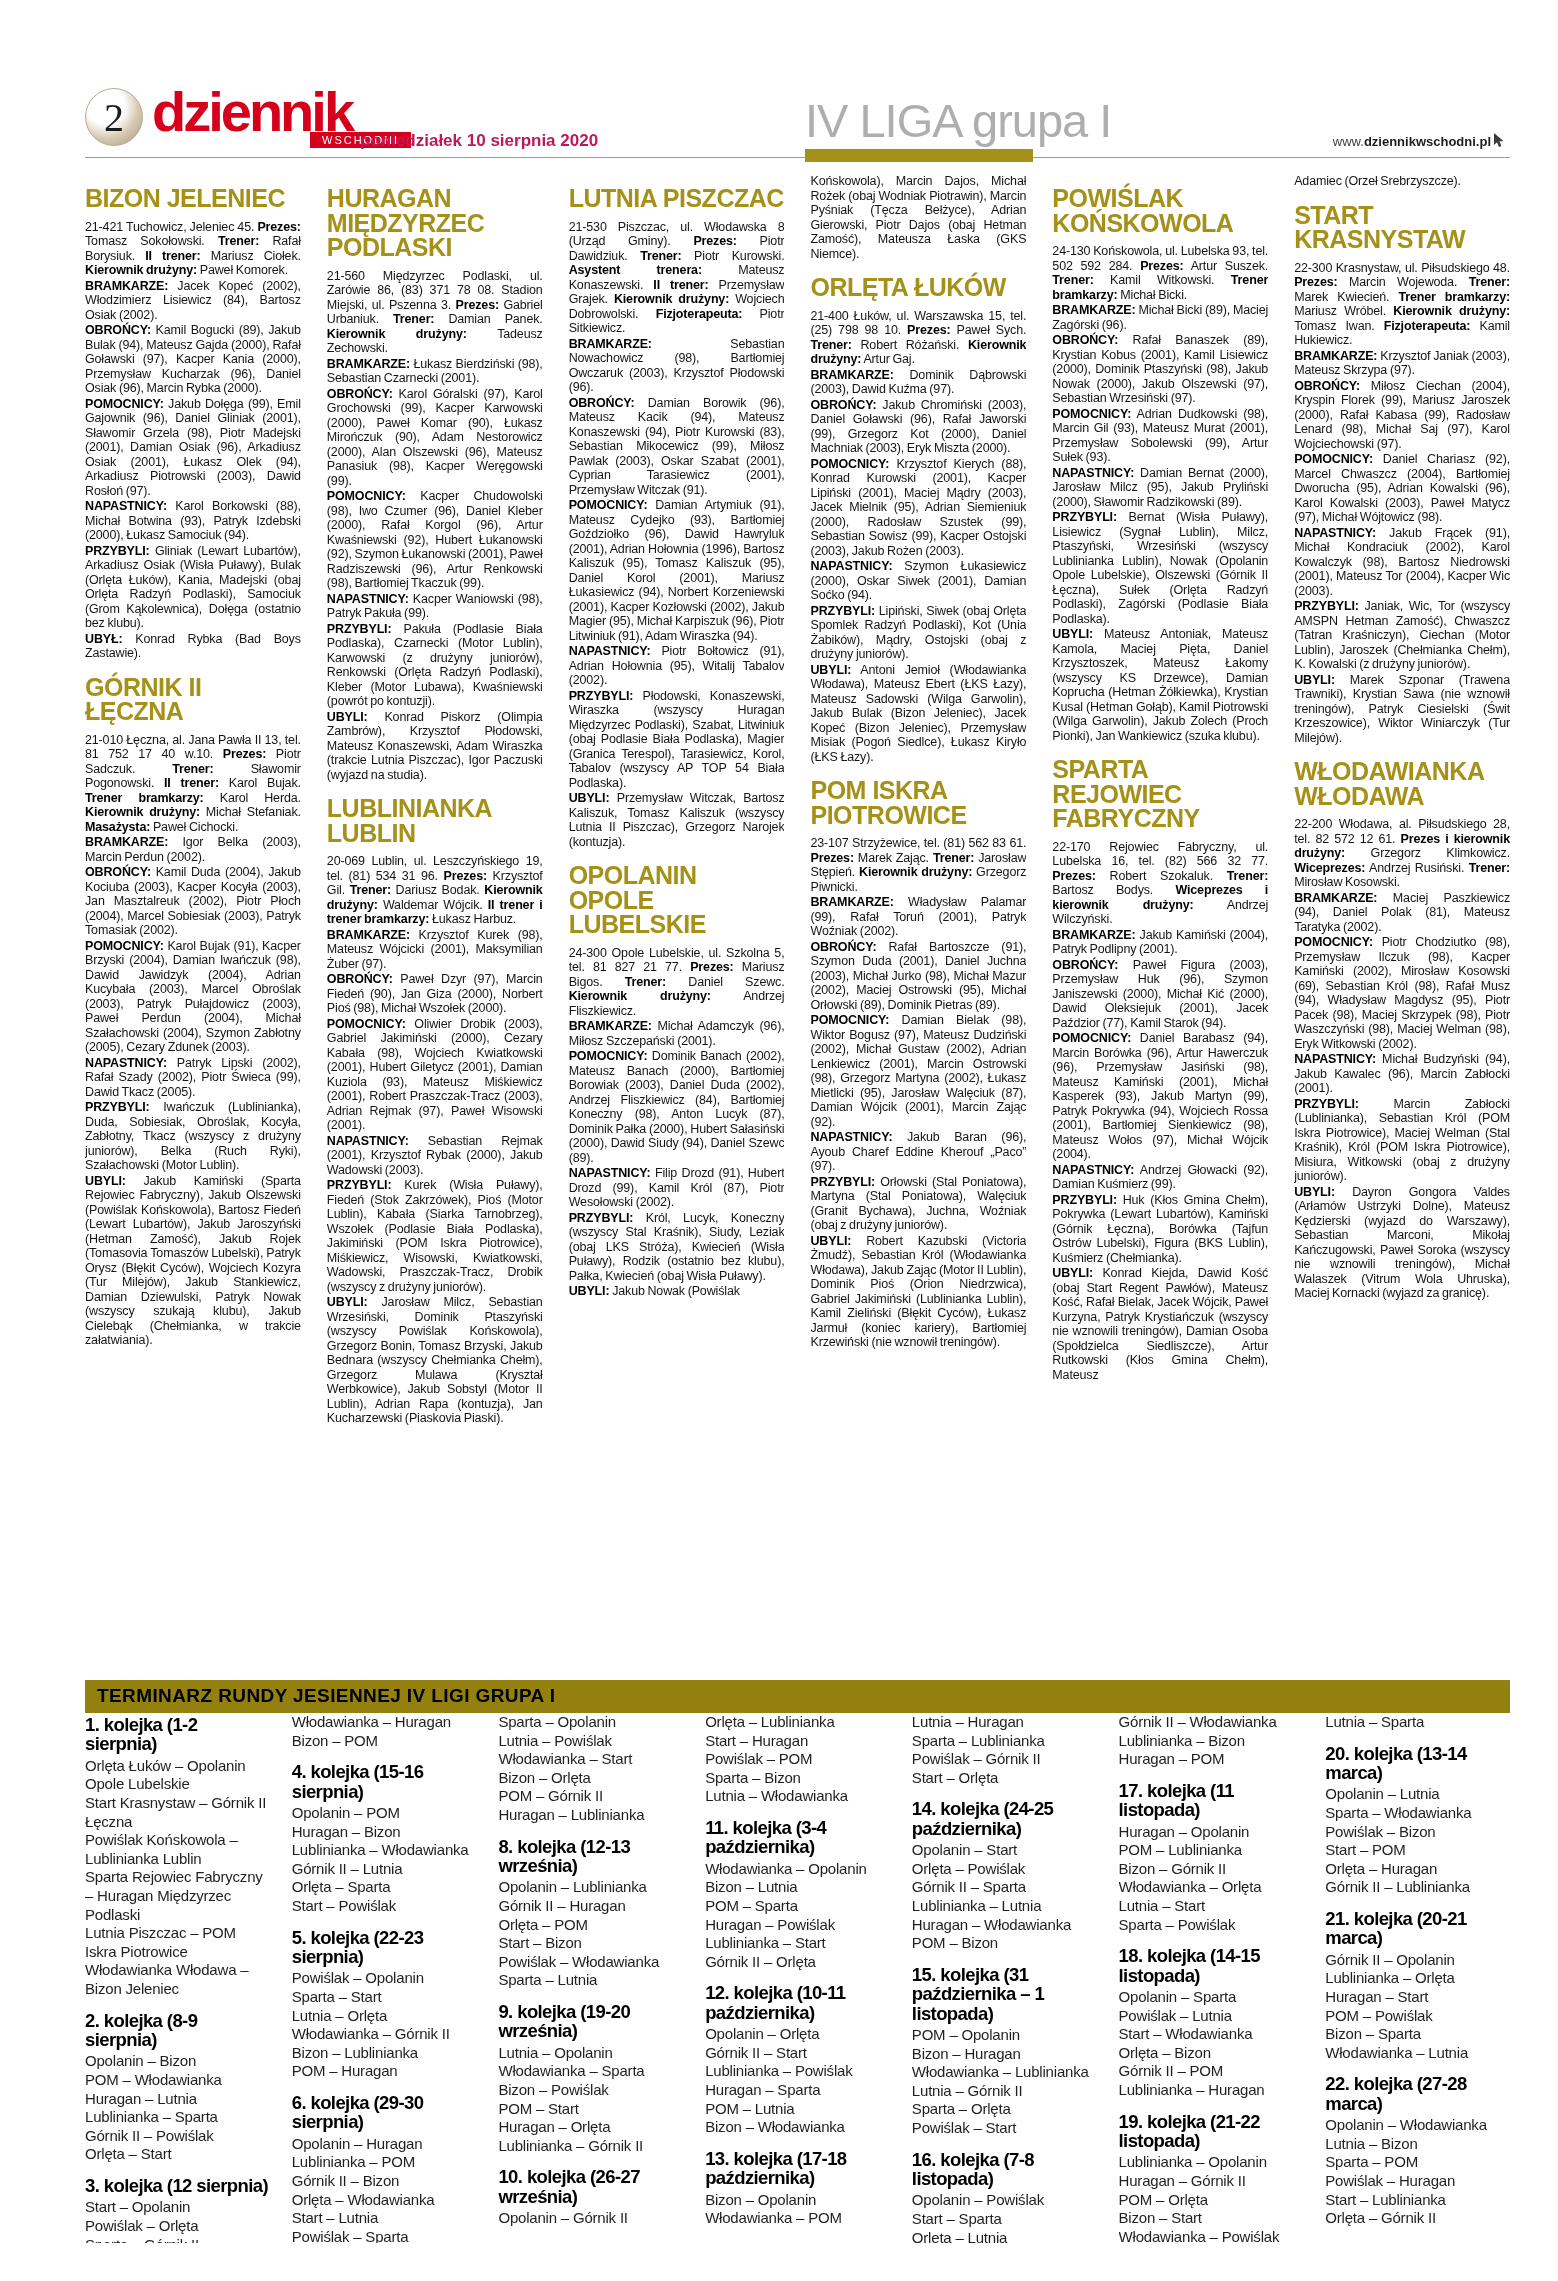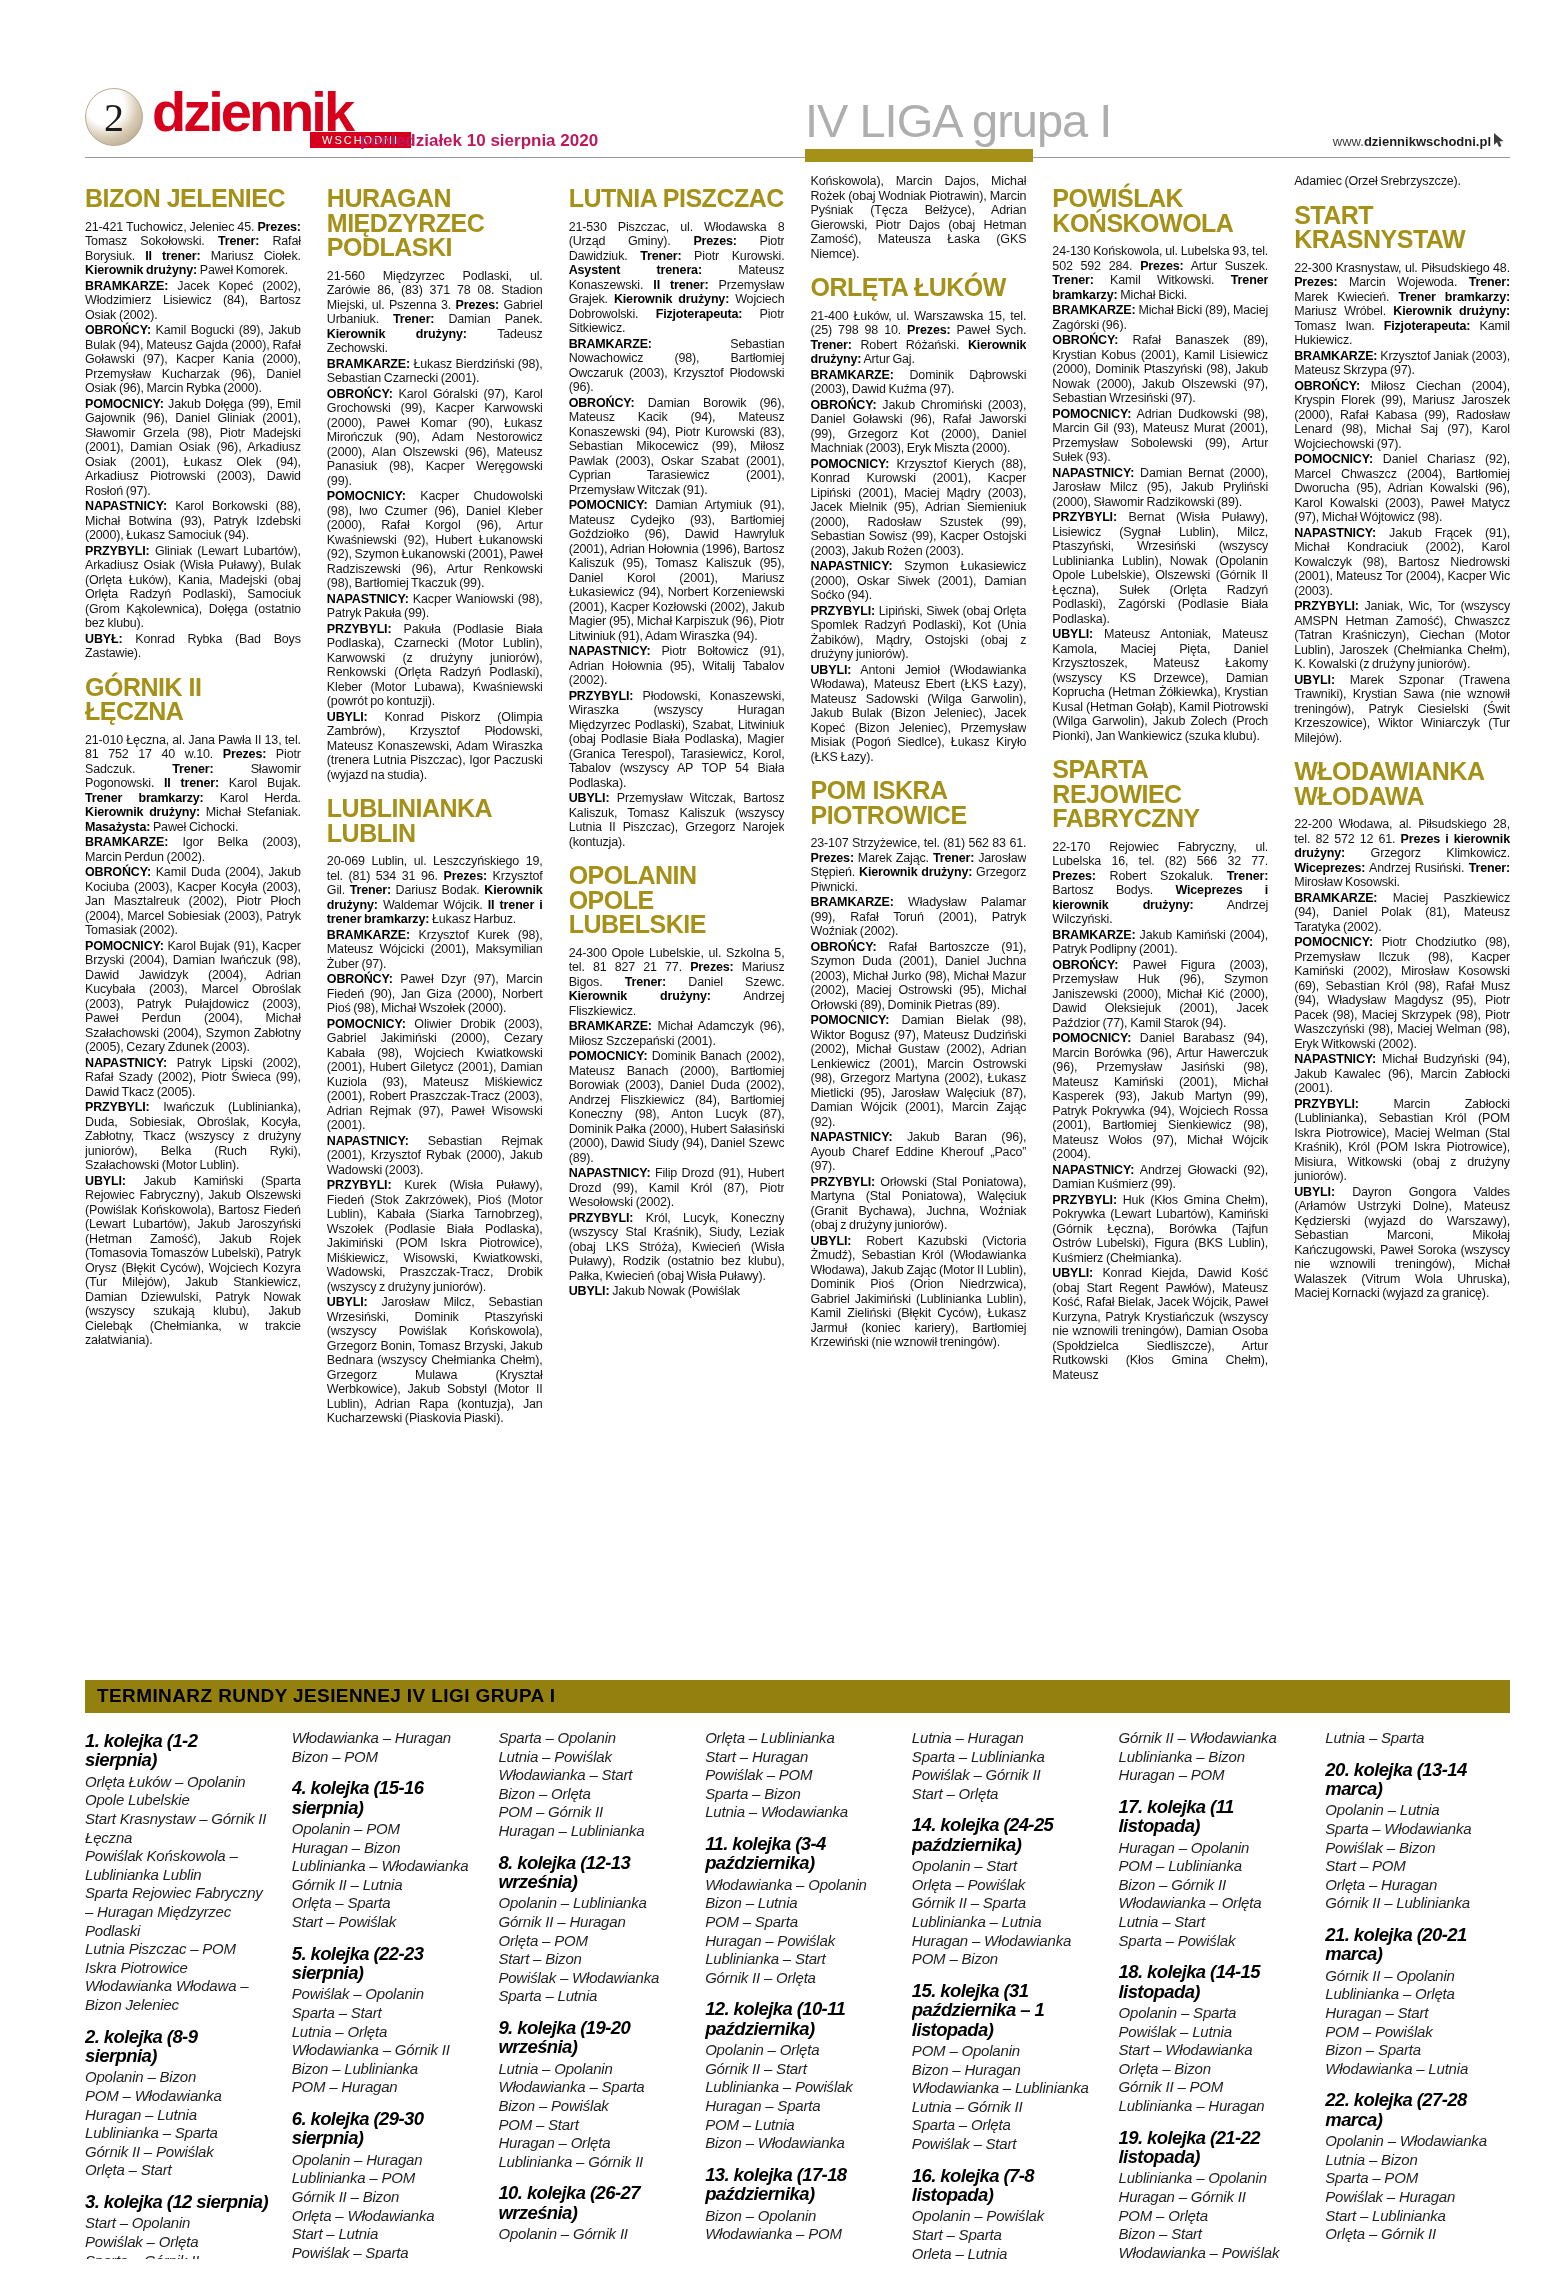--- a/index.html
+++ b/index.html
@@ -30,22 +30,22 @@
   .team{color:#a59018;font-size:25px;line-height:0.98;font-weight:bold;
       letter-spacing:-0.5px;margin:14px 0 9px 0;}
   .para{font-size:12.5px;line-height:1.16;text-align:justify;margin:0 0 1px 0;
       letter-spacing:-0.15px;word-spacing:-0.6px;color:#141414;}
   .para b{color:#000;}
   .col > .para:first-child{margin-top:2px;}
   
   .schedule{position:absolute;left:85px;right:48px;top:1680px;bottom:18px;}
   .sched-bar{background:#94800f;color:#000000;font-weight:bold;font-size:19px;
       letter-spacing:0.4px;padding:5px 12px 6px 12px;}
-  .sched-grid{margin-top:16px;display:grid;grid-template-columns:repeat(7,1fr);
-      column-gap:22px;height:530px;overflow:hidden;font-style:italic;}
+  .sched-grid{display:grid;grid-template-columns:repeat(7,1fr);
+      column-gap:22px;height:530px;overflow:hidden;}
   .round{font-size:18.5px;font-weight:bold;letter-spacing:-0.6px;line-height:1.05;
       margin:12px 0 3px 0;color:#000;}
   .round:first-child{margin-top:2px;}
   .match{font-size:15px;line-height:1.24;color:#1f1f1f;letter-spacing:-0.2px;margin:0;}
 </style>
 </head>
 <body>
 
 <div class="page">
 
@@ -87,21 +87,21 @@
         <p class="para"><b>UBYLI:</b><span> Jakub Kamiński (Sparta Rejowiec Fabryczny), Jakub Olszewski (Powiślak Końskowola), Bartosz Fiedeń (Lewart Lubartów), Jakub Jaroszyński (Hetman Zamość), Jakub Rojek (Tomasovia Tomaszów Lubelski), Patryk Orysz (Błękit Cyców), Wojciech Kozyra (Tur Milejów), Jakub Stankiewicz, Damian Dziewulski, Patryk Nowak (wszyscy szukają klubu), Jakub Cielebąk (Chełmianka, w trakcie załatwiania).</span></p>
       </div>
       <div class="col">
         <h2 class="team">HURAGAN MIĘDZYRZEC PODLASKI</h2>
         <p class="para"><span>21-560 Międzyrzec Podlaski, ul. Zarówie 86, (83) 371 78 08. Stadion Miejski, ul. Pszenna 3. </span><b>Prezes:</b><span> Gabriel Urbaniuk. </span><b>Trener:</b><span> Damian Panek. </span><b>Kierownik drużyny:</b><span> Tadeusz Zechowski.</span></p>
         <p class="para"><b>BRAMKARZE:</b><span> Łukasz Bierdziński (98), Sebastian Czarnecki (2001).</span></p>
         <p class="para"><b>OBROŃCY:</b><span> Karol Góralski (97), Karol Grochowski (99), Kacper Karwowski (2000), Paweł Komar (90), Łukasz Mirończuk (90), Adam Nestorowicz (2000), Alan Olszewski (96), Mateusz Panasiuk (98), Kacper Weręgowski (99).</span></p>
         <p class="para"><b>POMOCNICY:</b><span> Kacper Chudowolski (98), Iwo Czumer (96), Daniel Kleber (2000), Rafał Korgol (96), Artur Kwaśniewski (92), Hubert Łukanowski (92), Szymon Łukanowski (2001), Paweł Radziszewski (96), Artur Renkowski (98), Bartłomiej Tkaczuk (99).</span></p>
         <p class="para"><b>NAPASTNICY:</b><span> Kacper Waniowski (98), Patryk Pakuła (99).</span></p>
         <p class="para"><b>PRZYBYLI:</b><span> Pakuła (Podlasie Biała Podlaska), Czarnecki (Motor Lublin), Karwowski (z drużyny juniorów), Renkowski (Orlęta Radzyń Podlaski), Kleber (Motor Lubawa), Kwaśniewski (powrót po kontuzji).</span></p>
-        <p class="para"><b>UBYLI:</b><span> Konrad Piskorz (Olimpia Zambrów), Krzysztof Płodowski, Mateusz Konaszewski, Adam Wiraszka (trenera Lutnia Piszczac), Igor Paczuski (wyjazd na studia).</span></p>
+        <p class="para"><b>UBYLI:</b><span> Konrad Piskorz (Olimpia Zambrów), Krzysztof Płodowski, Mateusz Konaszewski, Adam Wiraszka (trakcie Lutnia Piszczac), Igor Paczuski (wyjazd na studia).</span></p>
         <h2 class="team">LUBLINIANKA LUBLIN</h2>
         <p class="para"><span>20-069 Lublin, ul. Leszczyńskiego 19, tel. (81) 534 31 96. </span><b>Prezes:</b><span> Krzysztof Gil. </span><b>Trener:</b><span> Dariusz Bodak. </span><b>Kierownik drużyny:</b><span> Waldemar Wójcik. </span><b>II trener i trener bramkarzy:</b><span> Łukasz Harbuz.</span></p>
         <p class="para"><b>BRAMKARZE:</b><span> Krzysztof Kurek (98), Mateusz Wójcicki (2001), Maksymilian Żuber (97).</span></p>
         <p class="para"><b>OBROŃCY:</b><span> Paweł Dzyr (97), Marcin Fiedeń (90), Jan Giza (2000), Norbert Pioś (98), Michał Wszołek (2000).</span></p>
         <p class="para"><b>POMOCNICY:</b><span> Oliwier Drobik (2003), Gabriel Jakimiński (2000), Cezary Kabała (98), Wojciech Kwiatkowski (2001), Hubert Giletycz (2001), Damian Kuziola (93), Mateusz Miśkiewicz (2001), Robert Praszczak-Tracz (2003), Adrian Rejmak (97), Paweł Wisowski (2001).</span></p>
         <p class="para"><b>NAPASTNICY:</b><span> Sebastian Rejmak (2001), Krzysztof Rybak (2000), Jakub Wadowski (2003).</span></p>
         <p class="para"><b>PRZYBYLI:</b><span> Kurek (Wisła Puławy), Fiedeń (Stok Zakrzówek), Pioś (Motor Lublin), Kabała (Siarka Tarnobrzeg), Wszołek (Podlasie Biała Podlaska), Jakimiński (POM Iskra Piotrowice), Miśkiewicz, Wisowski, Kwiatkowski, Wadowski, Praszczak-Tracz, Drobik (wszyscy z drużyny juniorów).</span></p>
         <p class="para"><b>UBYLI:</b><span> Jarosław Milcz, Sebastian Wrzesiński, Dominik Ptaszyński (wszyscy Powiślak Końskowola), Grzegorz Bonin, Tomasz Brzyski, Jakub Bednara (wszyscy Chełmianka Chełm), Grzegorz Mulawa (Kryształ Werbkowice), Jakub Sobstyl (Motor II Lublin), Adrian Rapa (kontuzja), Jan Kucharzewski (Piaskovia Piaski).</span></p>
       </div>
       <div class="col">

